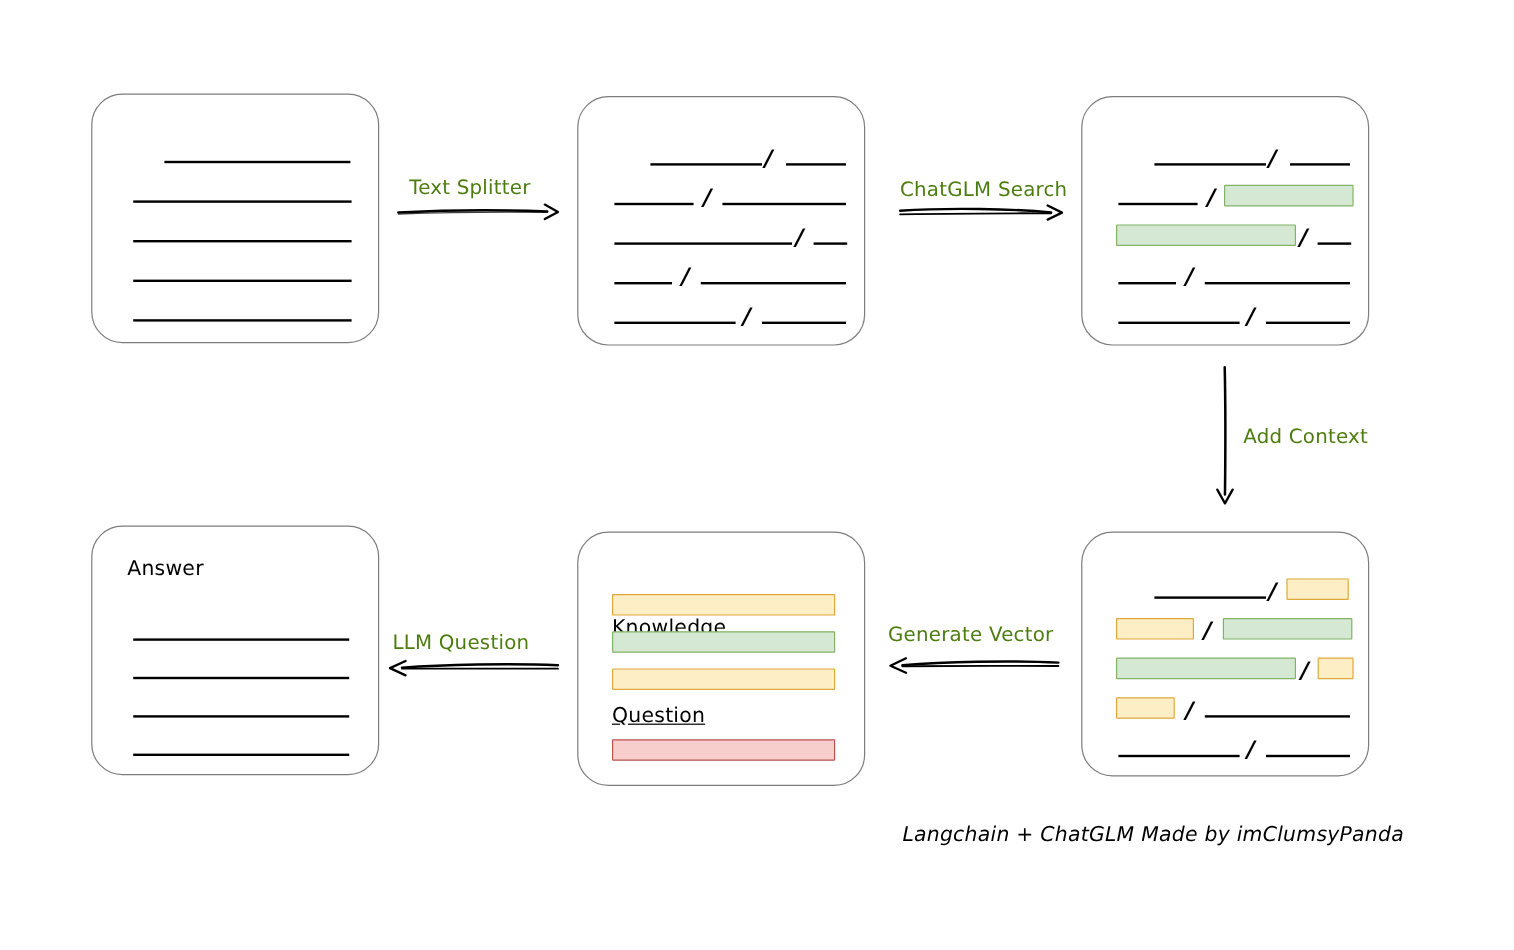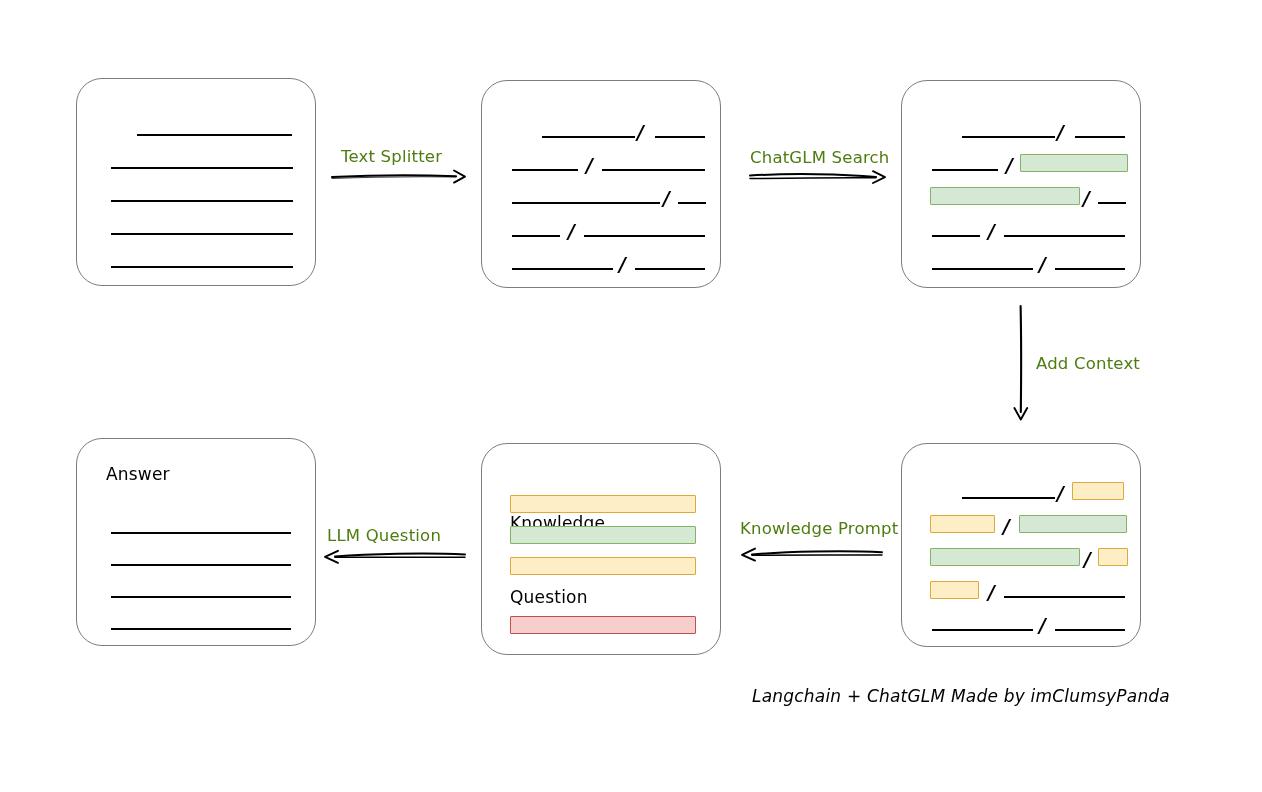--- a/index.html
+++ b/index.html
@@ -193,31 +193,31 @@
       </div>
   </div>
 
   <div class="arrow-wrap" style="left:738px; top:546px; width:146px; height:16px;">
     <svg width="146" height="16" viewBox="0 0 146 16" aria-hidden="true">
       <path d="M144,6.2 C104,4.2 48,5.6 14,8.4" fill="none" stroke="#000" stroke-width="2.0" stroke-linecap="round"></path>
       <path d="M144,9.0 C104,9.0 48,8.8 14,9.2" fill="none" stroke="#000" stroke-width="1.5" stroke-linecap="round"></path>
       <path d="M17,2.6 L4,8.8 L17,14.6" fill="none" stroke="#000" stroke-width="1.9" stroke-linejoin="round" stroke-linecap="round"></path>
     </svg>
   </div>
-  <div class="arrow-label" style="left:740px; top:519px;">Knowledge Prompt</div>
+  <div class="arrow-label" style="left:740px; top:519px;">Generate Vector</div>
 
   <div class="doc-box" style="left:481px; top:443px; width:240px; height:212px;">
 
     <div class="box-label" style="left:28px; top:23px;margin-top:46px;">Knowledge</div>
 
     <div class="chip yellow" style="left:28px; top:51px; width:186px; height:18px;"></div>
     <div class="chip green" style="left:28px; top:82px; width:186px; height:18px;"></div>
     <div class="chip yellow" style="left:28px; top:113px; width:186px; height:18px;"></div>
 
-    <div class="box-label" style="left:28px; top:143px;">Question</div>
+    <div class="box-label" style="left:28px; top:143px;text-decoration:underline;">Question</div>
 
     <div class="chip red" style="left:28px; top:172px; width:186px; height:18px;"></div>
   </div>
 
   <div class="arrow-wrap" style="left:321px; top:548px; width:146px; height:16px;">
     <svg width="146" height="16" viewBox="0 0 146 16" aria-hidden="true">
       <path d="M144,6.4 C104,4.6 48,5.8 14,8.4" fill="none" stroke="#000" stroke-width="2.0" stroke-linecap="round"></path>
       <path d="M144,9.2 C104,9.2 48,9.0 14,9.2" fill="none" stroke="#000" stroke-width="1.5" stroke-linecap="round"></path>
       <path d="M17,2.8 L4,8.8 L17,14.8" fill="none" stroke="#000" stroke-width="1.9" stroke-linejoin="round" stroke-linecap="round"></path>
     </svg>

